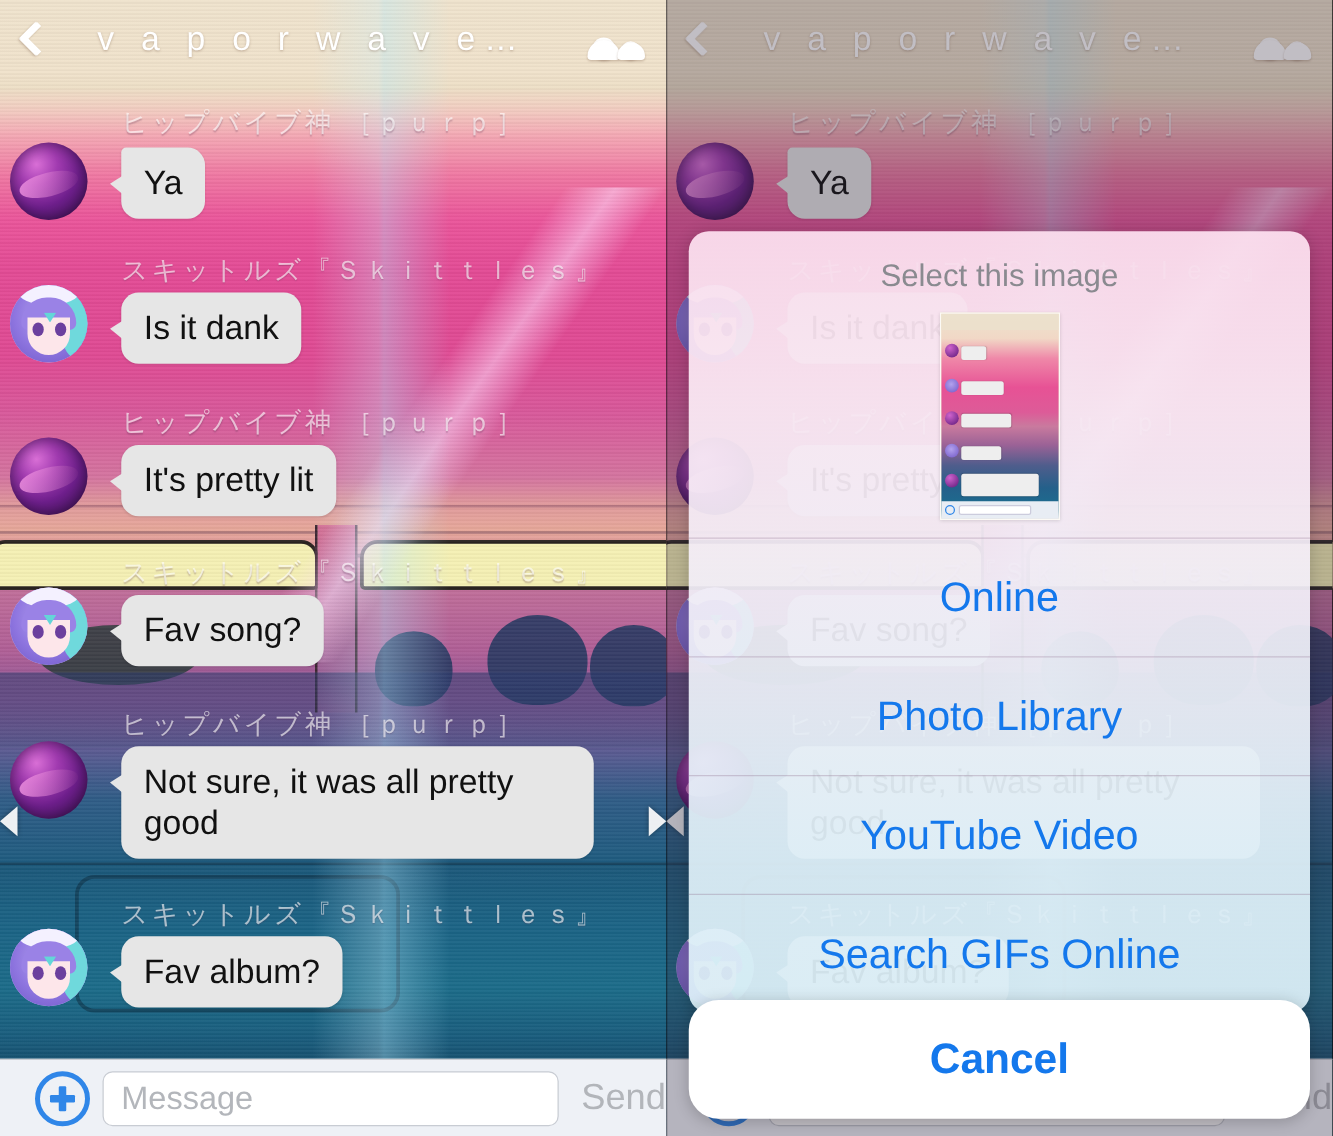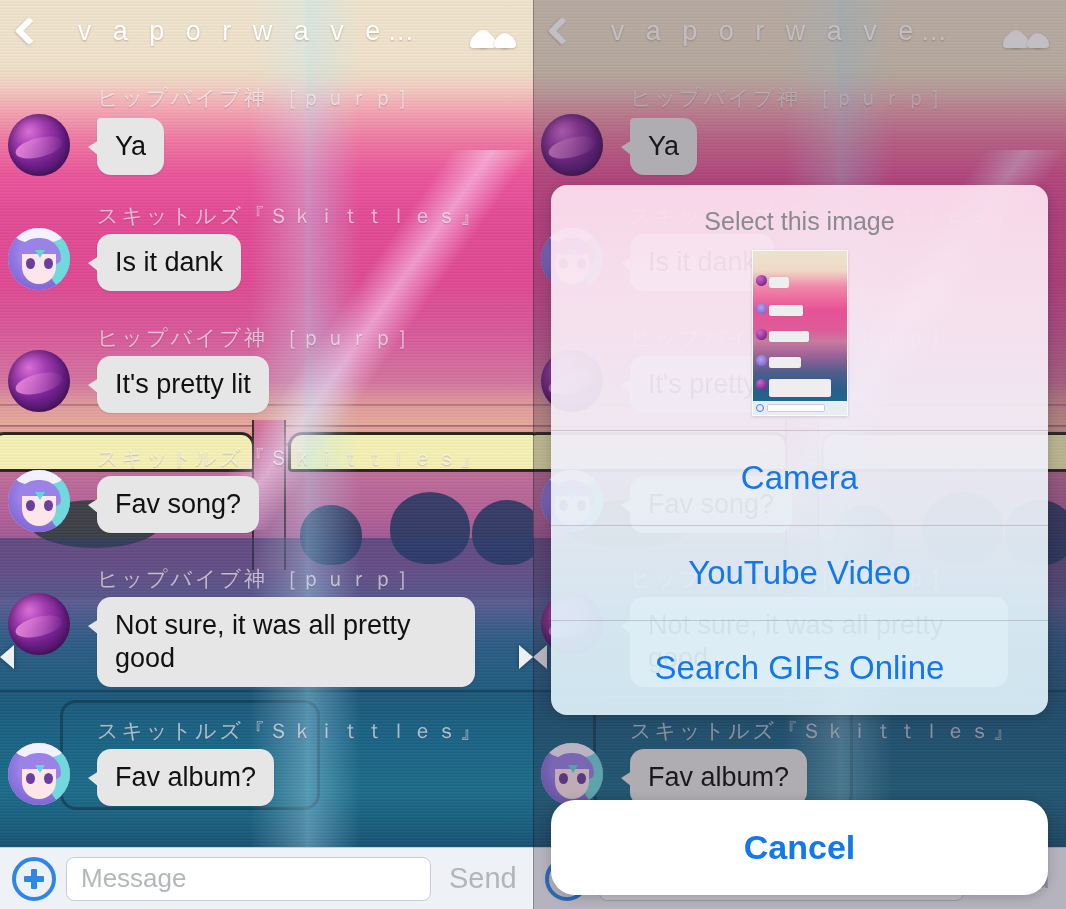--- a/index.html
+++ b/index.html
@@ -237,21 +237,21 @@
   }
   .nav-arrow.left  { left: 0px;  border-top: 12px solid transparent; border-bottom: 12px solid transparent; border-right: 14px solid rgba(255,255,255,.92); }
   .nav-arrow.right { right: 0px; border-top: 12px solid transparent; border-bottom: 12px solid transparent; border-left: 14px solid rgba(255,255,255,.92); }
 
   
   .inputbar {
     position: absolute; left: 0; bottom: 0; width: 533px; height: 62px;
     background: #eef1f6;
     border-top: 1px solid #c9cdd4;
     display: flex; align-items: center;
-    padding: 0 12px;
+    padding: 0 28px;
     z-index: 8;
   }
   .plus-btn {
     width: 44px; height: 44px; flex: 0 0 44px;
     border: 4px solid #2f86e8; border-radius: 50%;
     position: relative; cursor: pointer; margin-right: 10px;
   }
   .plus-btn::before, .plus-btn::after {
     content: ""; position: absolute; background: #2f86e8; border-radius: 1px;
   }
@@ -605,21 +605,22 @@
           <span class="tav p" style="top:128px"></span>
           <span class="tb" style="top:128px; width:62px; height:18px"></span>
           <span class="tav a" style="top:152px"></span>
           <span class="tb" style="top:152px; width:34px"></span>
           <span class="tin">
               <i></i>
               <b></b>
             </span>
         </div>
       </div>
-      <button class="sheet-option">Camera</button>
+      <button class="sheet-option">Online</button>
+      <button class="sheet-option">Photo Library</button>
       <button class="sheet-option">YouTube Video</button>
       <button class="sheet-option">Search GIFs Online</button>
     </div>
 
     <div class="cancel-sheet">
       <button class="cancel-btn">Cancel</button>
     </div>
   </div>
 
   <div class="divider-v"></div>

